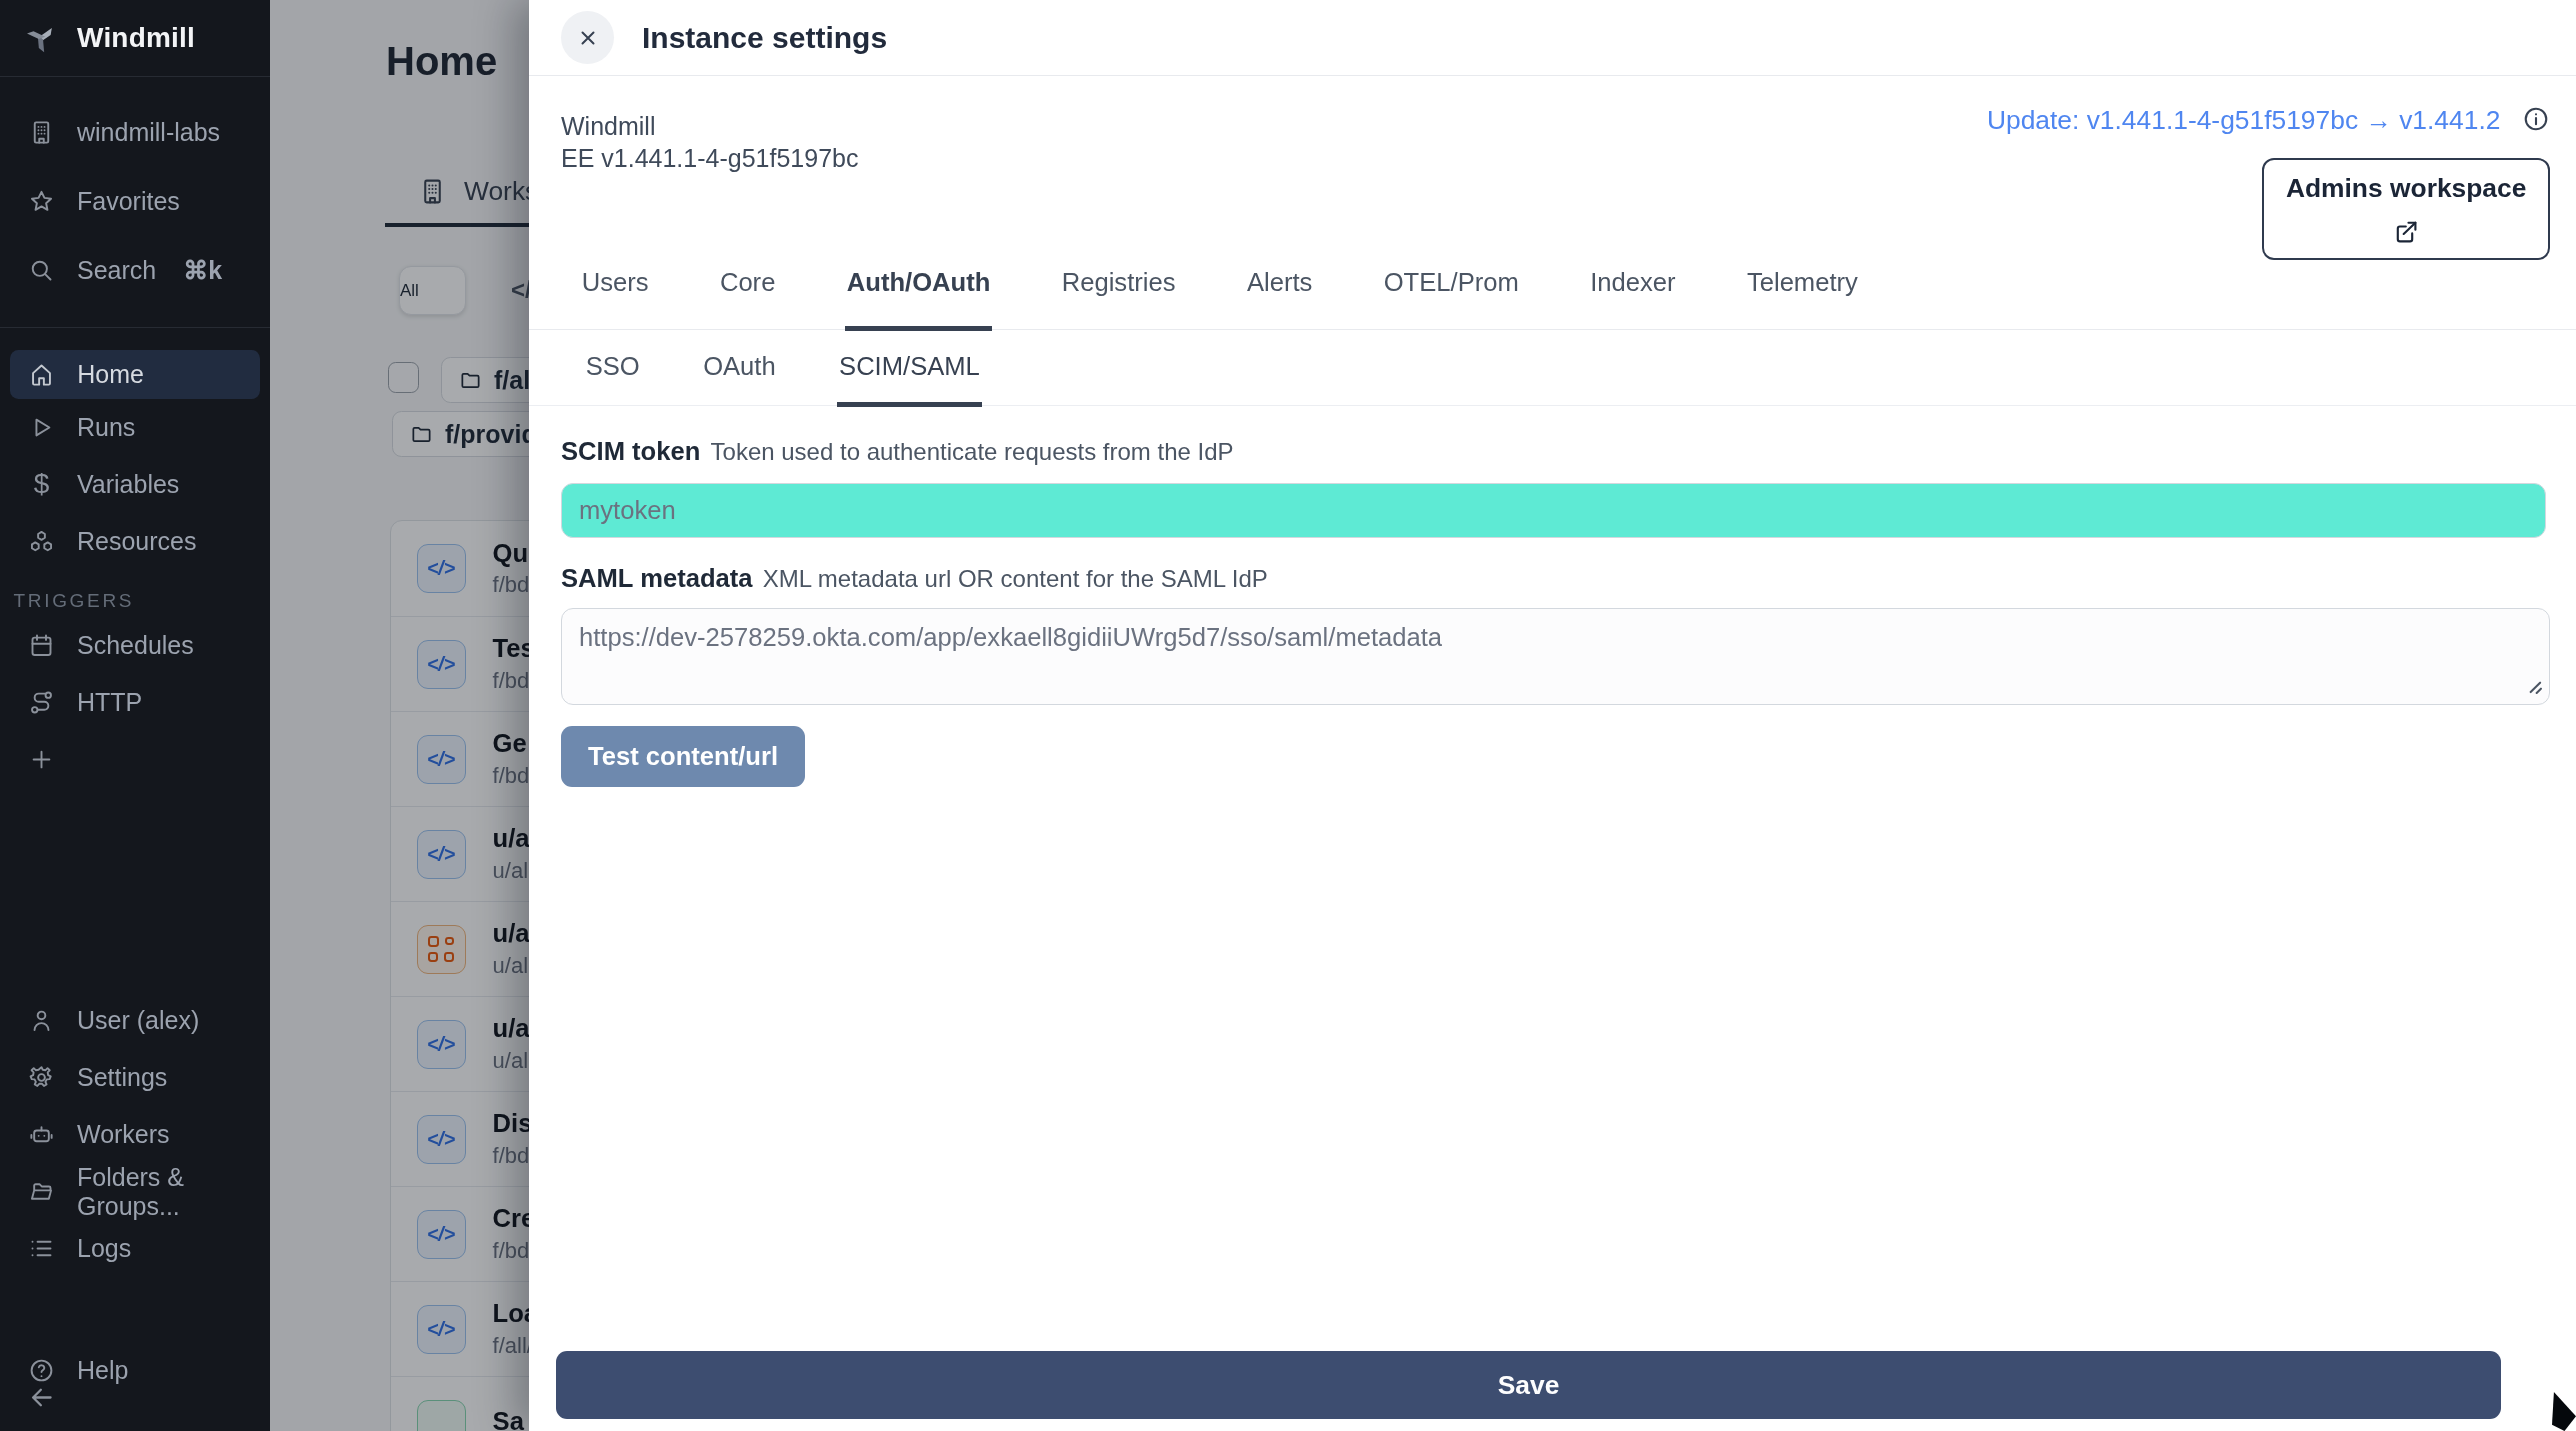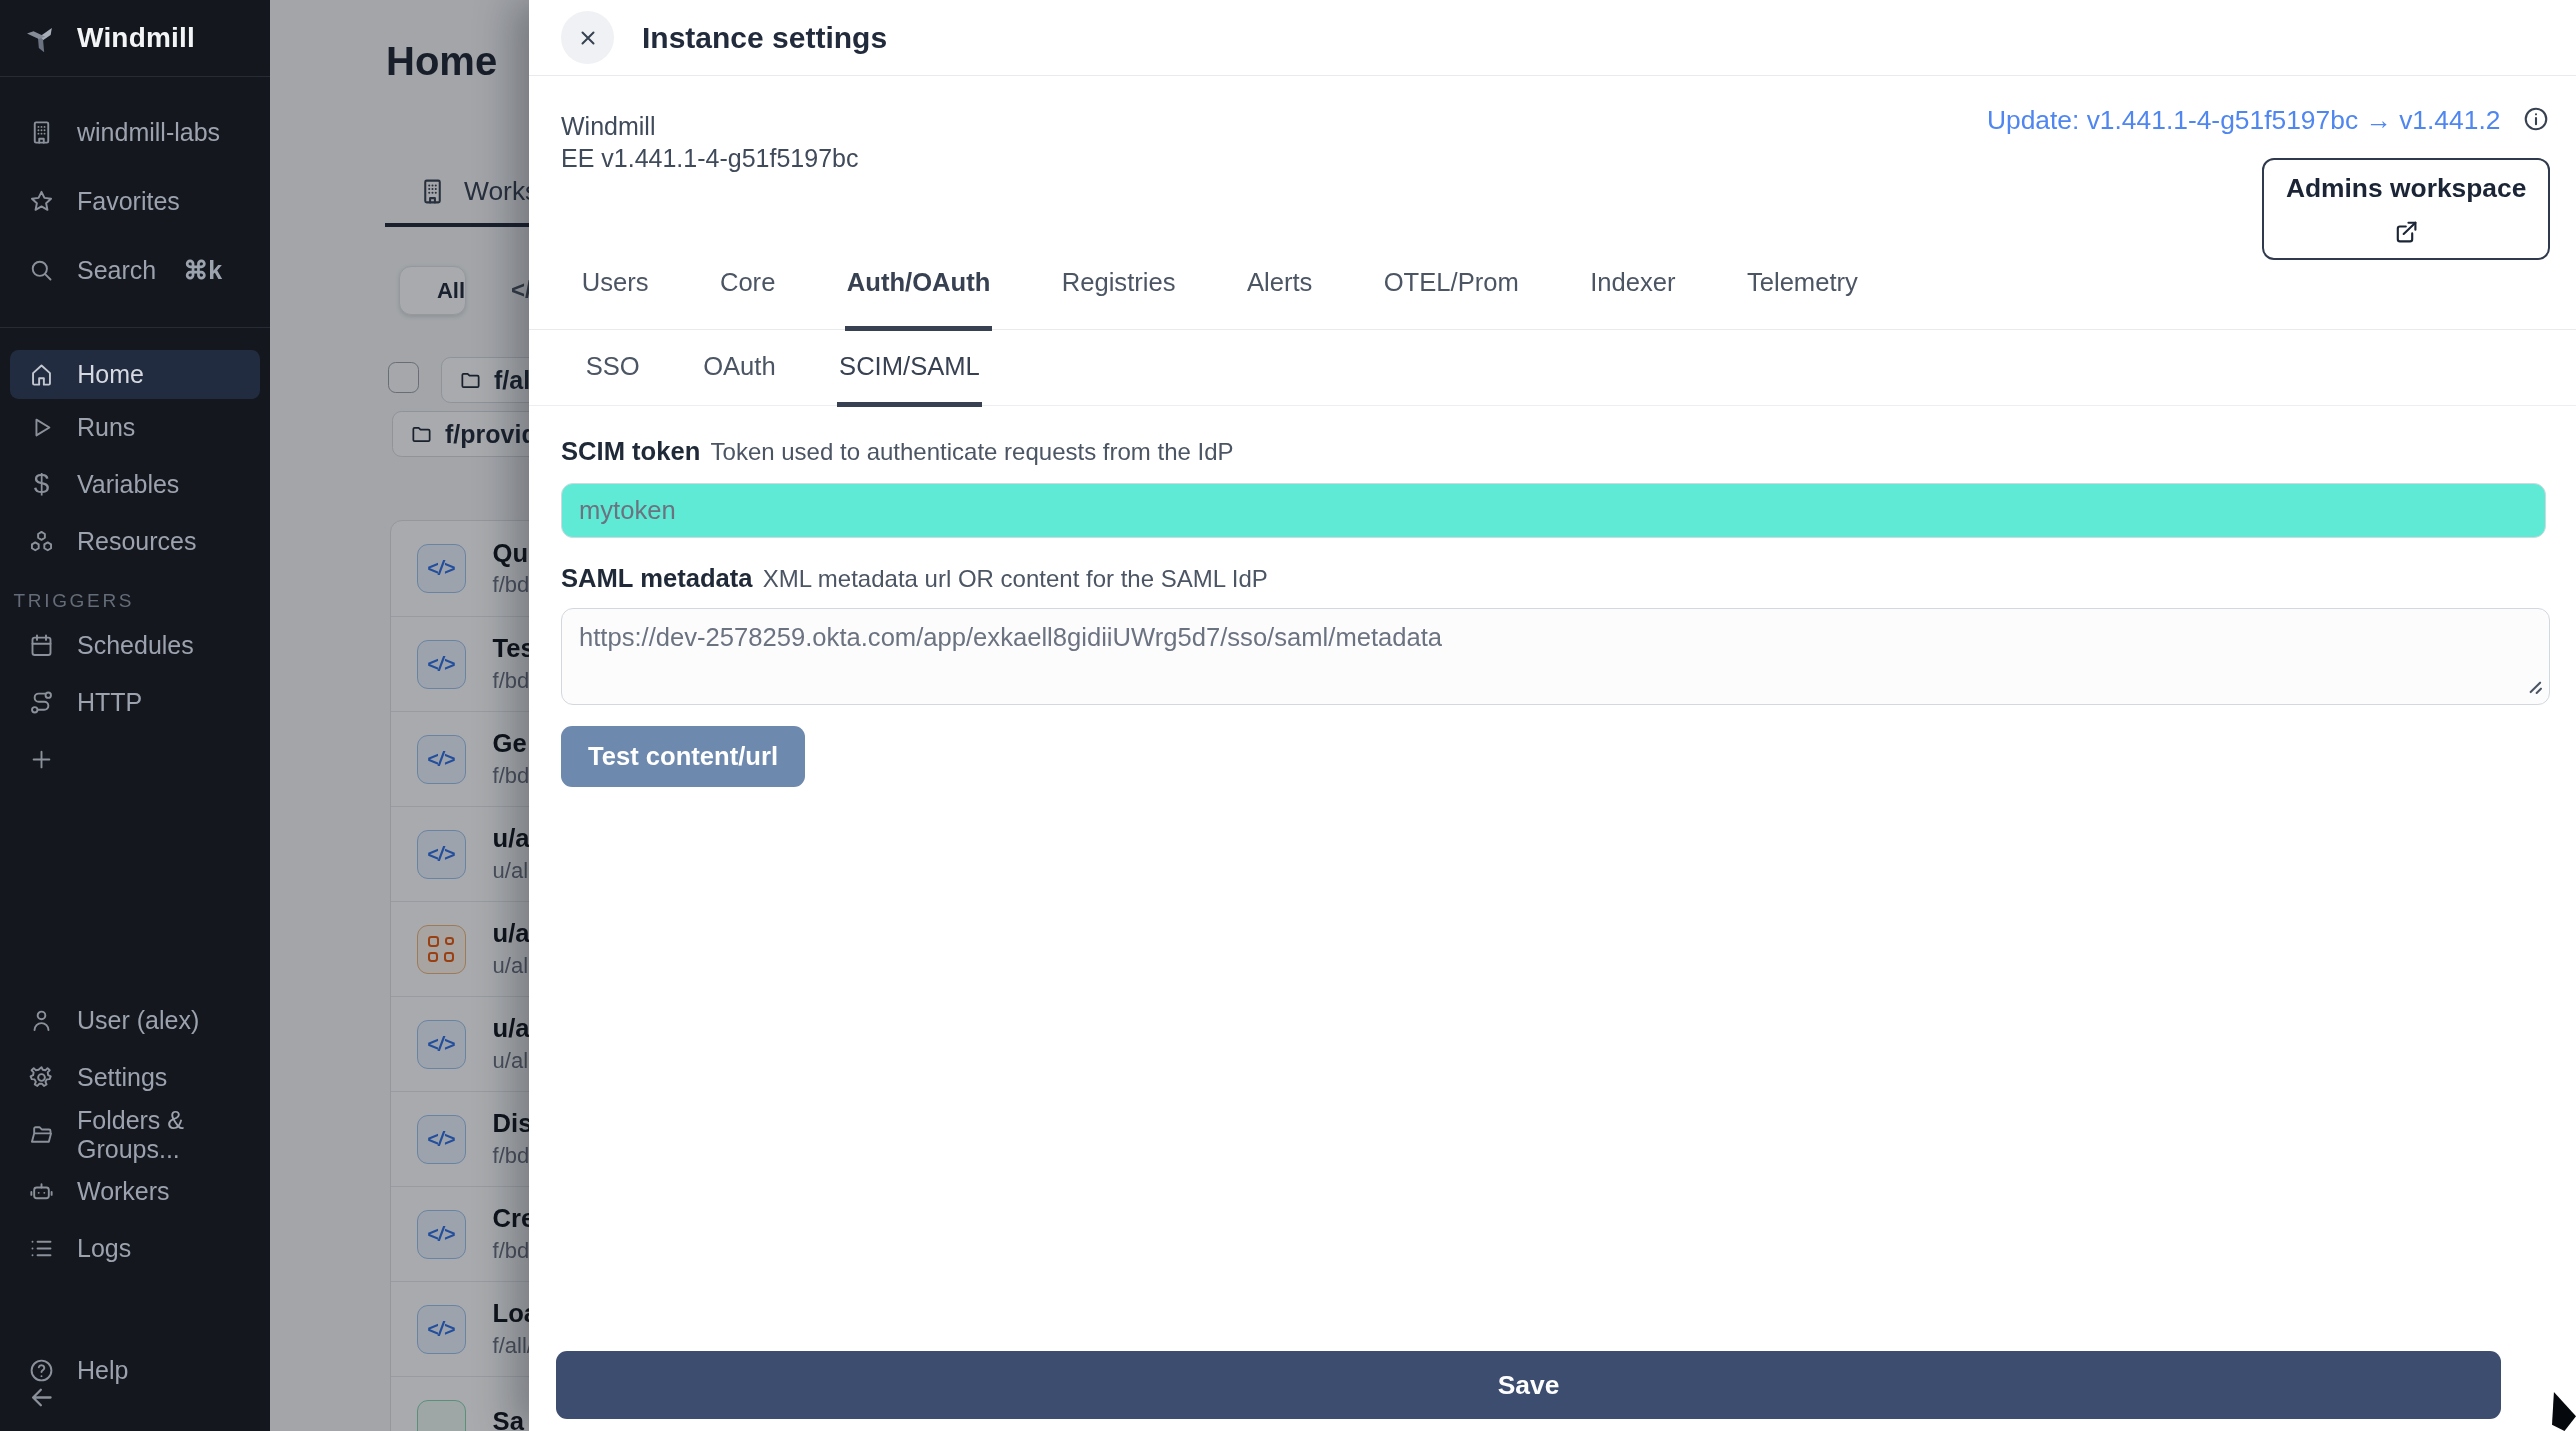--- a/index.html
+++ b/index.html
@@ -28,21 +28,21 @@
   .collapse-arrow { position:absolute; top:1382px; left:25.6px; }
   .collapse-arrow svg { width:31px; height:31px; stroke:#8b919b; stroke-width:1.8; fill:none; stroke-linecap:round; stroke-linejoin:round; }
   .dollar { font-size:28px; color:#8b919b; font-weight:400; }
 
   
   .home { position:absolute; left:270px; top:0; right:0; bottom:0; background:#f7f8f9; }
   .home-title { position:absolute; left:116px; top:39px; font-size:40px; font-weight:700; color:#1e2633; }
   .home-tab { position:absolute; left:148px; top:176px; display:flex; align-items:center; gap:17px; color:#374151; font-size:26.4px; font-weight:500; }
   .home-tab svg { width:29px; height:29px; stroke:#374151; stroke-width:1.7; fill:none; stroke-linecap:round; stroke-linejoin:round; }
   .home-tab-underline { position:absolute; left:115px; top:223px; width:350px; height:4.3px; background:#1f2937; }
-  .chip-all { position:absolute; left:129px; top:266px; width:67px; height:49px; background:#ffffff; border:0.9px solid #e2e5e9; border-radius:12px; display:flex; align-items:center; justify-content:flex-end; font-size:22px; font-weight:700; color:#1f2937; box-shadow:0 1.7px 4.3px rgba(0,0,0,.12); }
+  .chip-all { position:absolute; left:129px; top:266px; width:67px; height:49px; background:#ffffff; border:0.9px solid #e2e5e9; border-radius:12px; display:flex; align-items:center; justify-content:flex-start; font-size:17px; font-weight:400; color:#1f2937; box-shadow:0 1.7px 4.3px rgba(0,0,0,.12); }
   .filter-code { position:absolute; left:241px; top:276px; font-size:24px; font-weight:600; color:#4b5563; }
   .hcheck { position:absolute; left:118px; top:362px; width:31px; height:31px; border:1.7px solid #9aa1aa; border-radius:7.7px; background:#fbfbfc; }
   .hchip { position:absolute; height:46px; display:inline-flex; align-items:center; gap:12px; padding:0 17px; background:#fff; border:0.9px solid #d8dce1; border-radius:9.4px; font-size:25px; font-weight:700; color:#1f2937; white-space:nowrap; }
   .hchip svg { width:23px; height:23px; stroke:#1f2937; stroke-width:1.8; fill:none; stroke-linejoin:round; }
   .hchip.c1 { left:171px; top:357px; }
   .hchip.c2 { left:122px; top:411px; }
   .hcard { position:absolute; left:120px; top:520px; width:563px; background:#fff; border:0.9px solid #dfe3e7; border-radius:12px; overflow:hidden; }
   .hrow { height:95px; display:flex; align-items:center; gap:27px; padding-left:25.6px; border-top:0.9px solid #e7eaee; }
   .hrow:first-child { border-top:none; }
   .row-icon { width:49px; height:49px; flex:none; border-radius:11px; display:flex; align-items:center; justify-content:center; font-size:19.6px; font-weight:700; color:#2f6fe4; background:#eef5fe; border:1.7px solid #9cc3f0; }
@@ -223,33 +223,33 @@
           <svg viewBox="0 0 24 24">
               <circle cx="12" cy="12" r="3"></circle>
               <path d="M12 2.8l1.1 2.3 2.5.4 1.8-1.8 1.9 1.9-1.8 1.8.4 2.5 2.3 1.1-1 2.4-2.5.3-1.2 2.2 1 2.3-2.3 1.3-1.7-1.9h-2.5l-1.7 1.9-2.3-1.3 1-2.3-1.2-2.2-2.5-.3-1-2.4 2.3-1.1.4-2.5-1.8-1.8 1.9-1.9 1.8 1.8 2.5-.4z"></path>
             </svg>
         </span>
         <span>Settings</span>
       </div>
       <div class="sitem">
         <span class="ic">
           <svg viewBox="0 0 24 24">
-              <path d="M3.5 18.5l2-7.5h15l-2 7.5zM5.5 11V6.8a1.3 1.3 0 0 1 1.3-1.3h3.4l2 2h6.5a1.3 1.3 0 0 1 1.3 1.3V11"></path>
-            </svg>
-        </span>
-        <span>Folders &amp; Groups...</span>
-      </div>
-      <div class="sitem">
-        <span class="ic">
-          <svg viewBox="0 0 24 24">
               <rect x="5.5" y="8.5" width="13" height="9.5" rx="2.2"></rect>
               <path d="M12 8.5V5.5M3 12.5v2.5M21 12.5v2.5M9.5 13.2h.01M14.5 13.2h.01"></path>
             </svg>
         </span>
         <span>Workers</span>
+      </div>
+      <div class="sitem">
+        <span class="ic">
+          <svg viewBox="0 0 24 24">
+              <path d="M3.5 18.5l2-7.5h15l-2 7.5zM5.5 11V6.8a1.3 1.3 0 0 1 1.3-1.3h3.4l2 2h6.5a1.3 1.3 0 0 1 1.3 1.3V11"></path>
+            </svg>
+        </span>
+        <span>Folders &amp; Groups...</span>
       </div>
       <div class="sitem">
         <span class="ic">
           <svg viewBox="0 0 24 24">
               <path d="M4 6h.01M4 12h.01M4 18h.01M8.5 6H20M8.5 12H20M8.5 18H20"></path>
             </svg>
         </span>
         <span>Logs</span>
       </div>
     </div>

